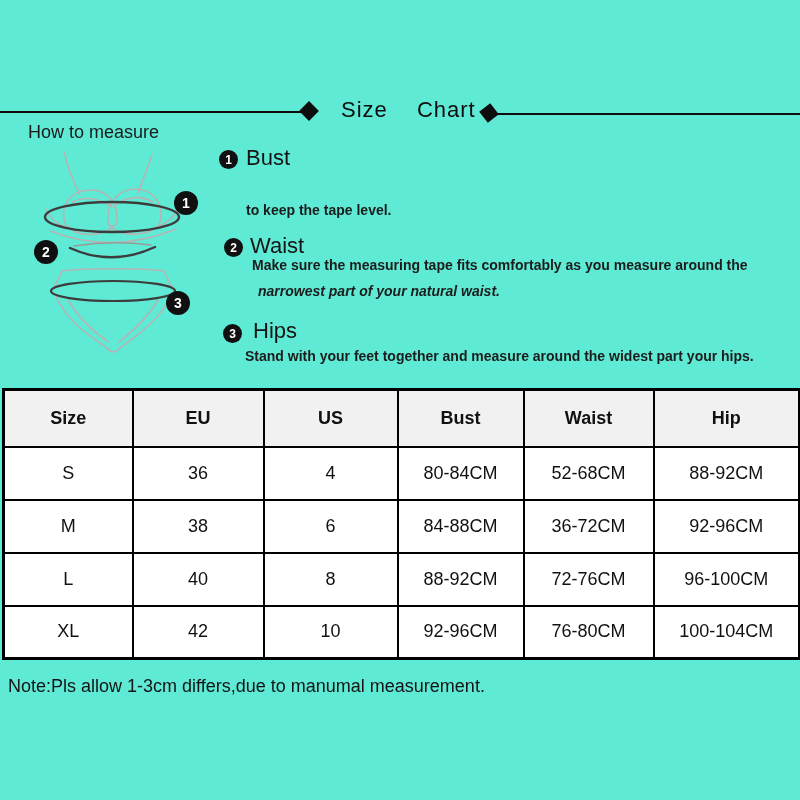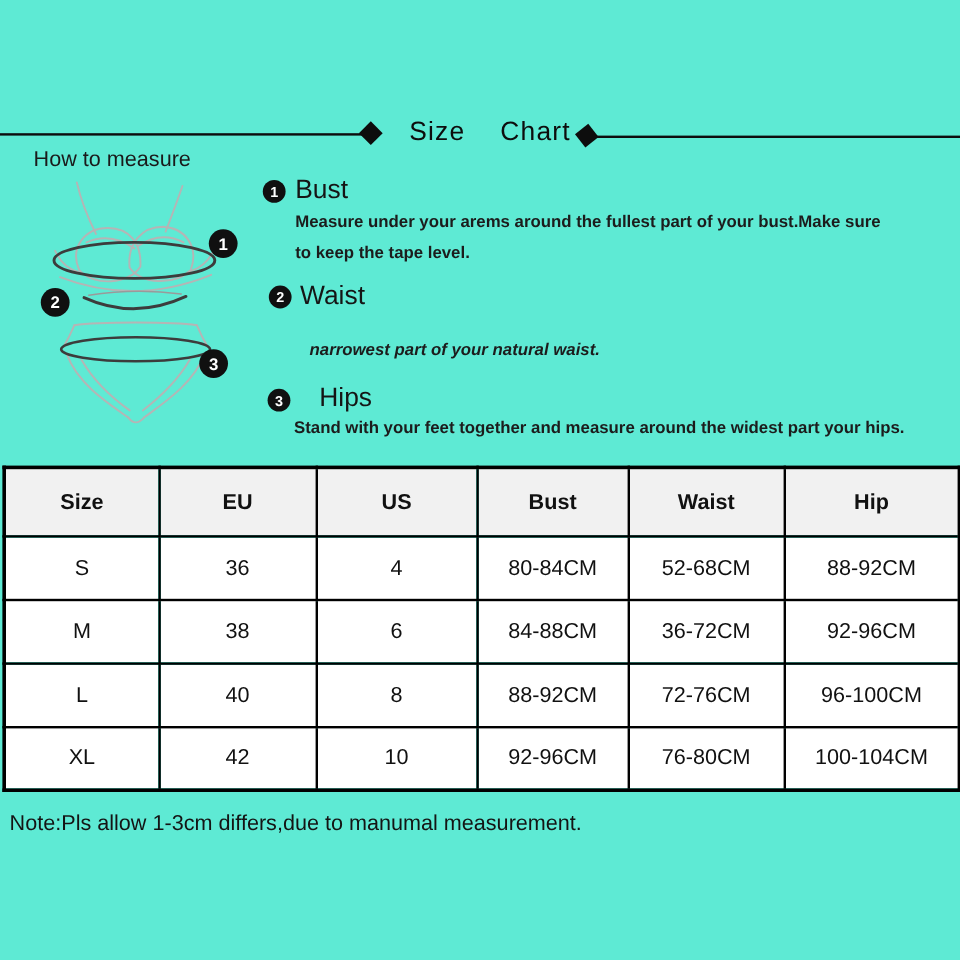--- a/index.html
+++ b/index.html
@@ -116,29 +116,29 @@
         <circle cx="26" cy="107" r="12" fill="#101010"></circle>
         <text x="26" y="112" fill="#fff">2</text>
         <circle cx="158" cy="158" r="12" fill="#101010"></circle>
         <text x="158" y="163" fill="#fff">3</text>
       </g>
     </svg>
   </div>
 
   <div class="badge" style="top:150px; left:219px;">1</div>
   <div class="sec-title" style="top:145px; left:246px;">Bust</div>
-  <div class="sec-line" style="top:176px; left:246px;">Measure under your arems around the fullest part of your bust.Make sure</div>
   <div class="sec-line" style="top:202px; left:246px;">to keep the tape level.</div>
 
   <div class="badge" style="top:238px; left:224px;">2</div>
   <div class="sec-title" style="top:233px; left:250px;">Waist</div>
+  <div class="sec-line" style="top:257px; left:252px;">Make sure the measuring tape fits comfortably as you measure around the</div>
   <div class="sec-line" style="top:283px; left:258px;font-style:italic;">narrowest part of your natural waist.</div>
 
   <div class="badge" style="top:324px; left:223px;">3</div>
-  <div class="sec-title" style="top:318px; left:253px;margin-left:13px;">Hips</div>
+  <div class="sec-title" style="top:318px; left:253px;">Hips</div>
   <div class="sec-line" style="top:348px; left:245px;">Stand with your feet together and measure around the widest part your hips.</div>
 
   <table class="size-table">
     <colgroup>
       <col style="width:129px">
         <col style="width:131px">
         <col style="width:134px">
       <col style="width:126px">
         <col style="width:130px">
         <col style="width:146px">

